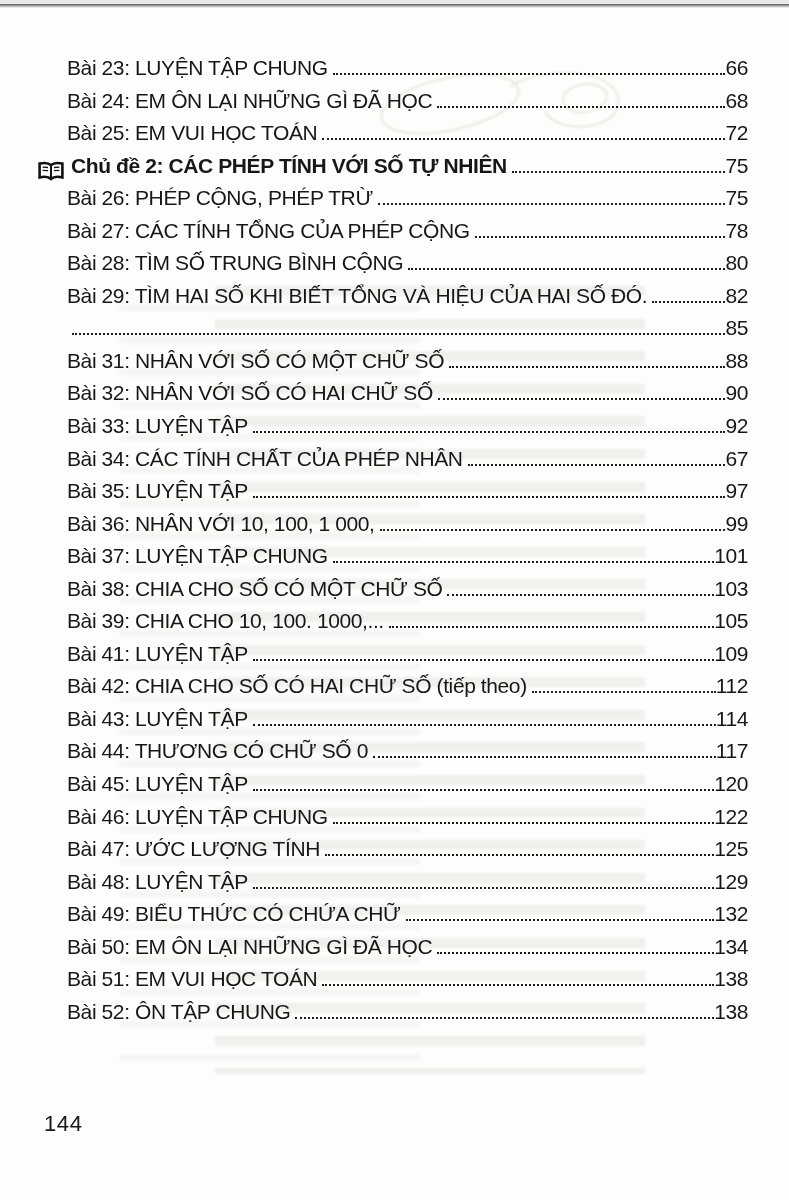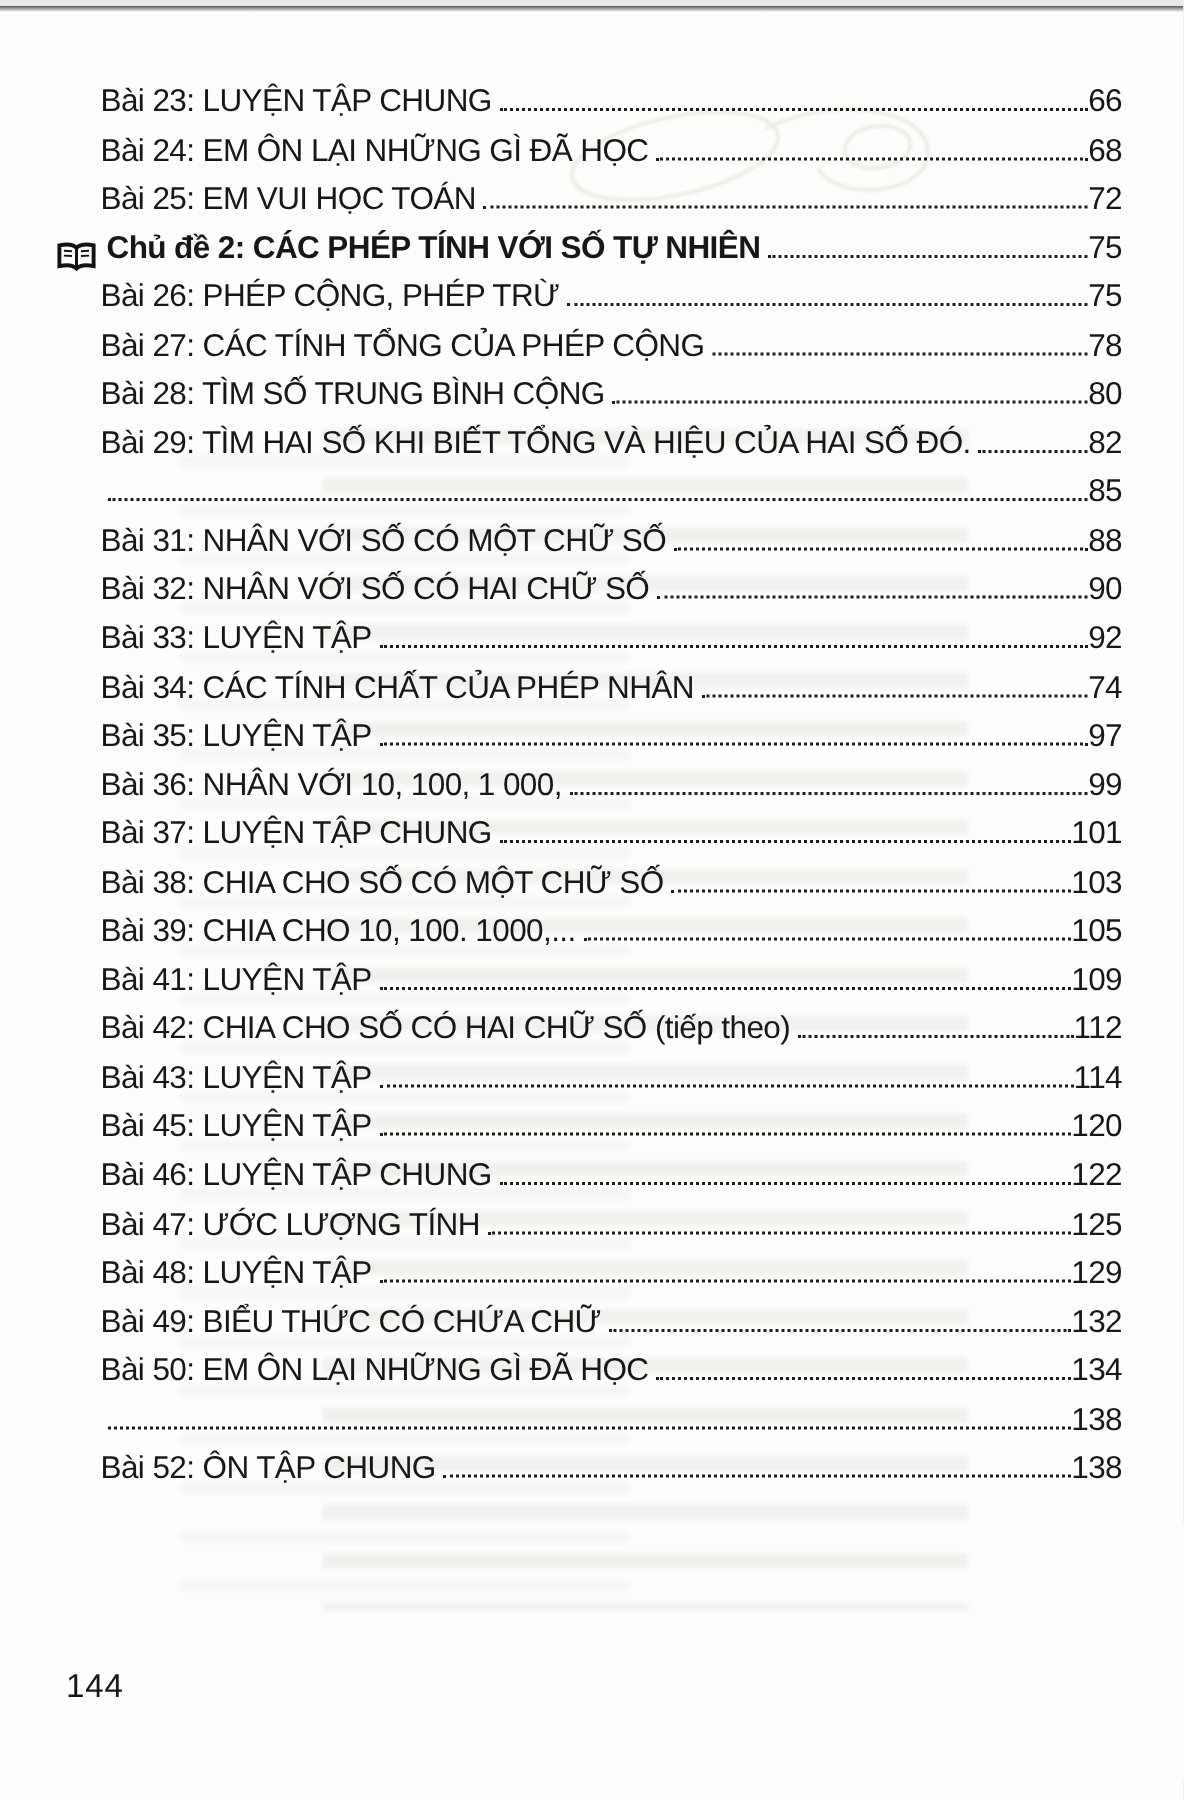--- a/index.html
+++ b/index.html
@@ -188,21 +188,21 @@
       <div class="row">
 
     <span class="label">Bài 33: LUYỆN TẬP</span>
     <span class="leader"></span>
     <span class="pagenum">92</span>
   </div>
       <div class="row">
 
     <span class="label">Bài 34: CÁC TÍNH CHẤT CỦA PHÉP NHÂN</span>
     <span class="leader"></span>
-    <span class="pagenum">74</span>
+    <span class="pagenum">67</span>
   </div>
       <div class="row">
 
     <span class="label">Bài 35: LUYỆN TẬP</span>
     <span class="leader"></span>
     <span class="pagenum">97</span>
   </div>
       <div class="row">
 
     <span class="label">Bài 36: NHÂN VỚI 10, 100, 1 000,</span>
@@ -240,20 +240,26 @@
     <span class="pagenum">112</span>
   </div>
       <div class="row">
 
     <span class="label">Bài 43: LUYỆN TẬP</span>
     <span class="leader"></span>
     <span class="pagenum">114</span>
   </div>
       <div class="row">
 
+    <span class="label">Bài 44: THƯƠNG CÓ CHỮ SỐ 0</span>
+    <span class="leader"></span>
+    <span class="pagenum">117</span>
+  </div>
+      <div class="row">
+
     <span class="label">Bài 45: LUYỆN TẬP</span>
     <span class="leader"></span>
     <span class="pagenum">120</span>
   </div>
       <div class="row">
 
     <span class="label">Bài 46: LUYỆN TẬP CHUNG</span>
     <span class="leader"></span>
     <span class="pagenum">122</span>
   </div>
@@ -276,20 +282,21 @@
     <span class="pagenum">132</span>
   </div>
       <div class="row">
 
     <span class="label">Bài 50: EM ÔN LẠI NHỮNG GÌ ĐÃ HỌC</span>
     <span class="leader"></span>
     <span class="pagenum">134</span>
   </div>
       <div class="row">
 
+    <span class="label">Bài 51: EM VUI HỌC TOÁN</span>
     <span class="leader"></span>
     <span class="pagenum">138</span>
   </div>
       <div class="row">
 
     <span class="label">Bài 52: ÔN TẬP CHUNG</span>
     <span class="leader"></span>
     <span class="pagenum">138</span>
   </div>
     </div>

